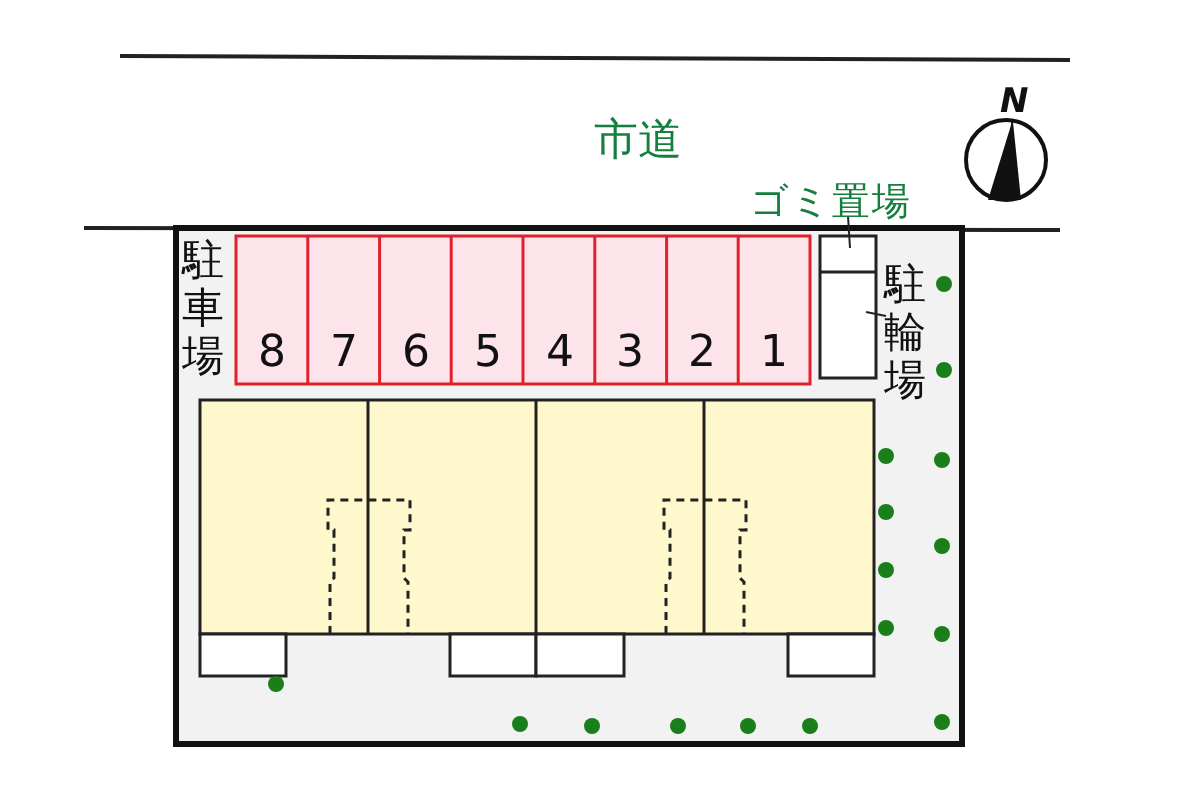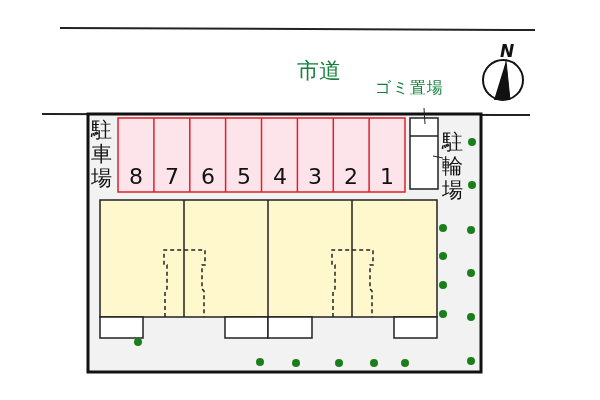--- a/index.html
+++ b/index.html
@@ -1,21 +1,21 @@
 <!DOCTYPE html>
 <html><head>
 <meta charset="utf-8">
 <style>
   html, body { margin: 0; padding: 0; background: #ffffff; }
   body { width: 600px; height: 400px; position: relative; overflow: hidden;
          font-family: "DejaVu Sans", "Liberation Sans", sans-serif; }
   #plan { position: absolute; left: 0; top: 0; width: 600px; height: 400px; }
   .lbl { position: absolute; color: #15803d; line-height: 1; white-space: nowrap; }
   .road-label { left: 297px; top: 60px; font-size: 22px; }
-  .trash-label { left: 375px; top: 80px; font-size: 16px; letter-spacing: 1px; }
+  .trash-label { left: 375px; top: 92px; font-size: 19px; letter-spacing: 1px; }
   .vert { position: absolute; display: flex; flex-direction: column; font-size: 21px; line-height: 24px; color: #111; }
   .parking-label { left: 91px; top: 118px; }
   .bike-label { left: 442px; top: 130px; }
   .slot-num { position: absolute; font-size: 22px; color: #111; text-align: center; width: 36px; top: 166px; line-height: 1; }
   .north-label { position: absolute; left: 500px; top: 41px; font-size: 17px; font-weight: bold; font-style: italic; color: #111; }
 </style>
 </head>
 <body>
 
 <svg id="plan" viewBox="0 0 600 400" xmlns="http://www.w3.org/2000/svg">

